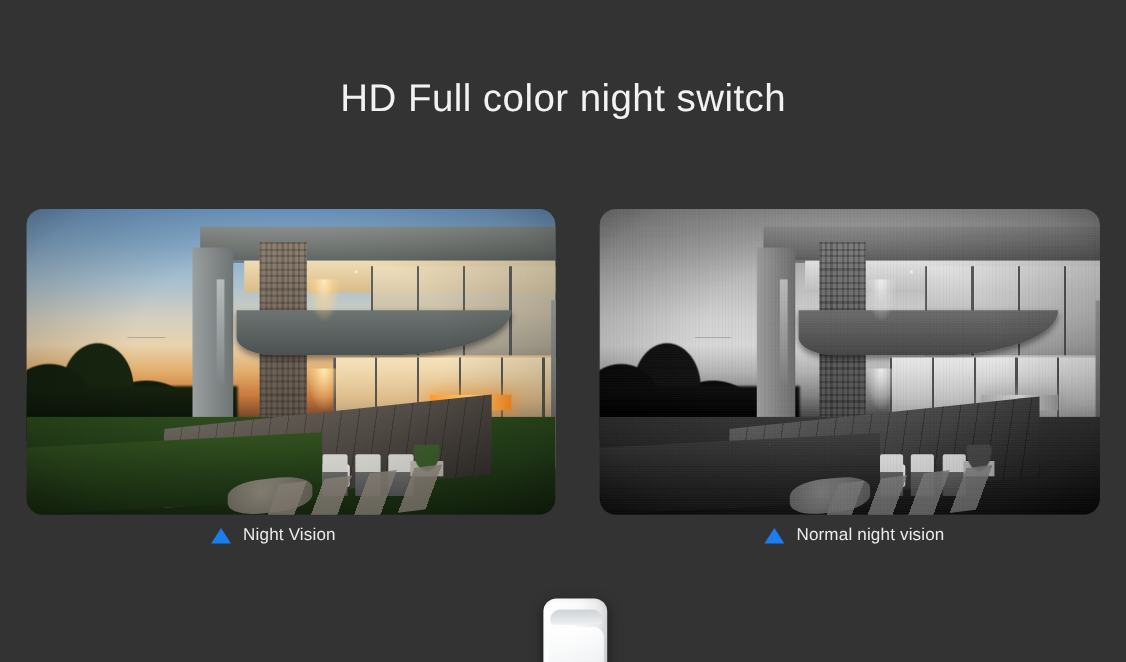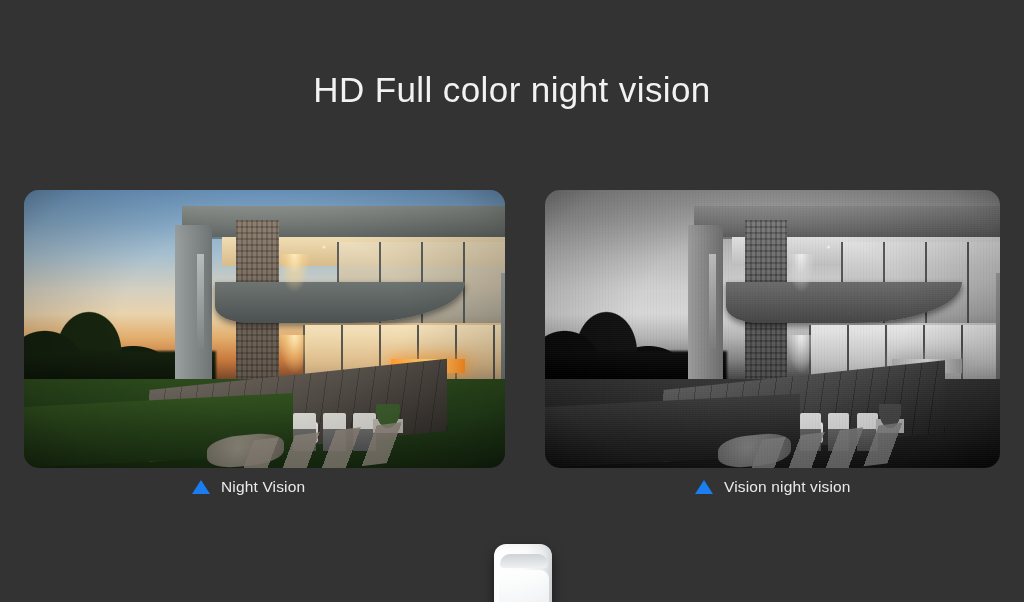--- a/index.html
+++ b/index.html
@@ -279,21 +279,21 @@
     border-bottom:14px solid #1a7ef0;
   }
   .cap-text {
     font-size:15.5px; color:#eaeaea; font-weight:400; letter-spacing:.15px;
   }
 </style>
 </head>
 <body>
 
 <div class="heading">
-  <div class="title">HD Full color night vision</div>
+  <div class="title">HD Full color night switch</div>
 </div>
 
 <div class="compare">
 
   <div class="panel left">
     <div class="scene">
       <div class="sky"></div>
       <div class="treeline"></div>
       <div class="hedge"></div>
 
@@ -401,15 +401,15 @@
   </div>
 </div>
 
 <div class="captions">
   <div class="caption left">
     <span class="tri"></span>
     <span class="cap-text">Night Vision</span>
   </div>
   <div class="caption right">
     <span class="tri"></span>
-    <span class="cap-text">Vision night vision</span>
+    <span class="cap-text">Normal night vision</span>
   </div>
 </div>
 
 </body></html>

